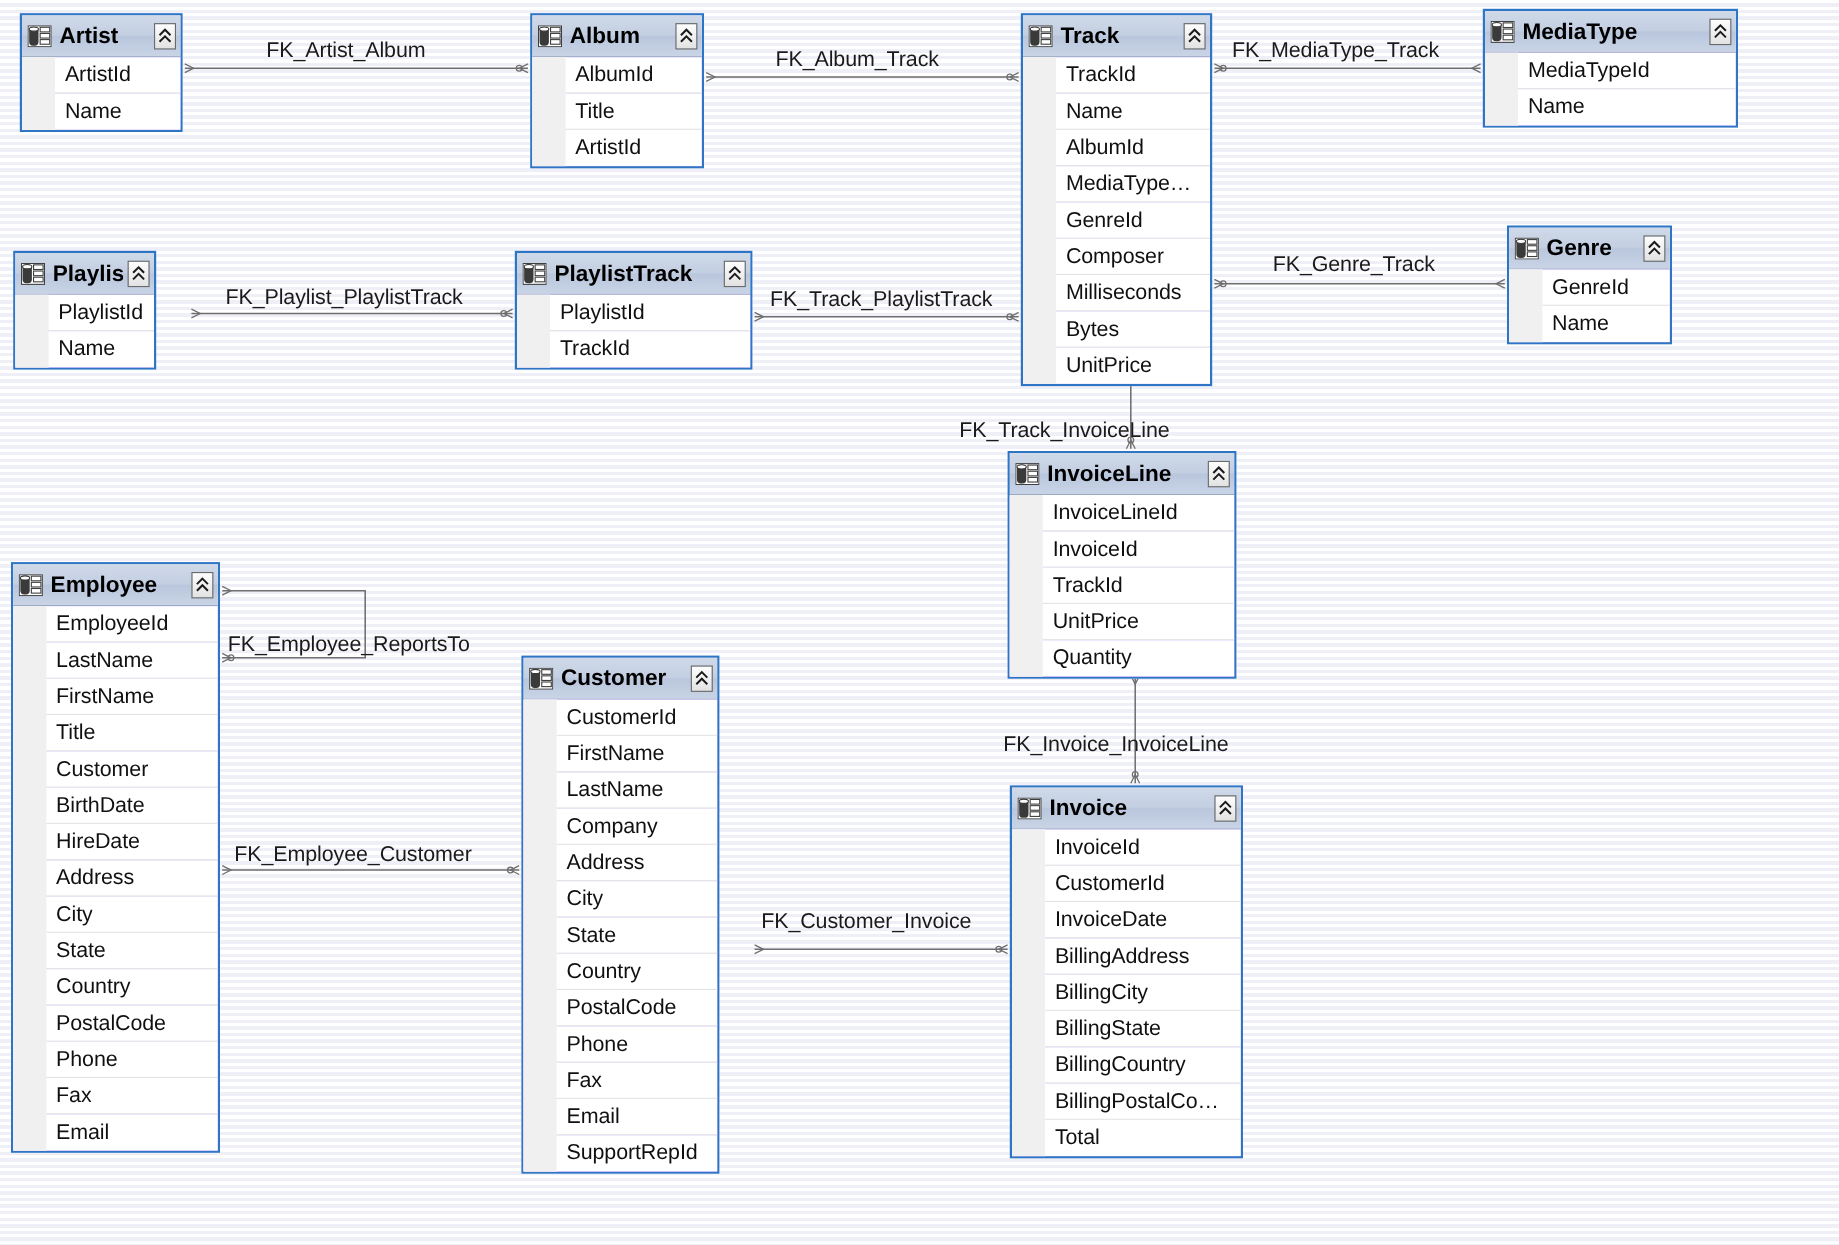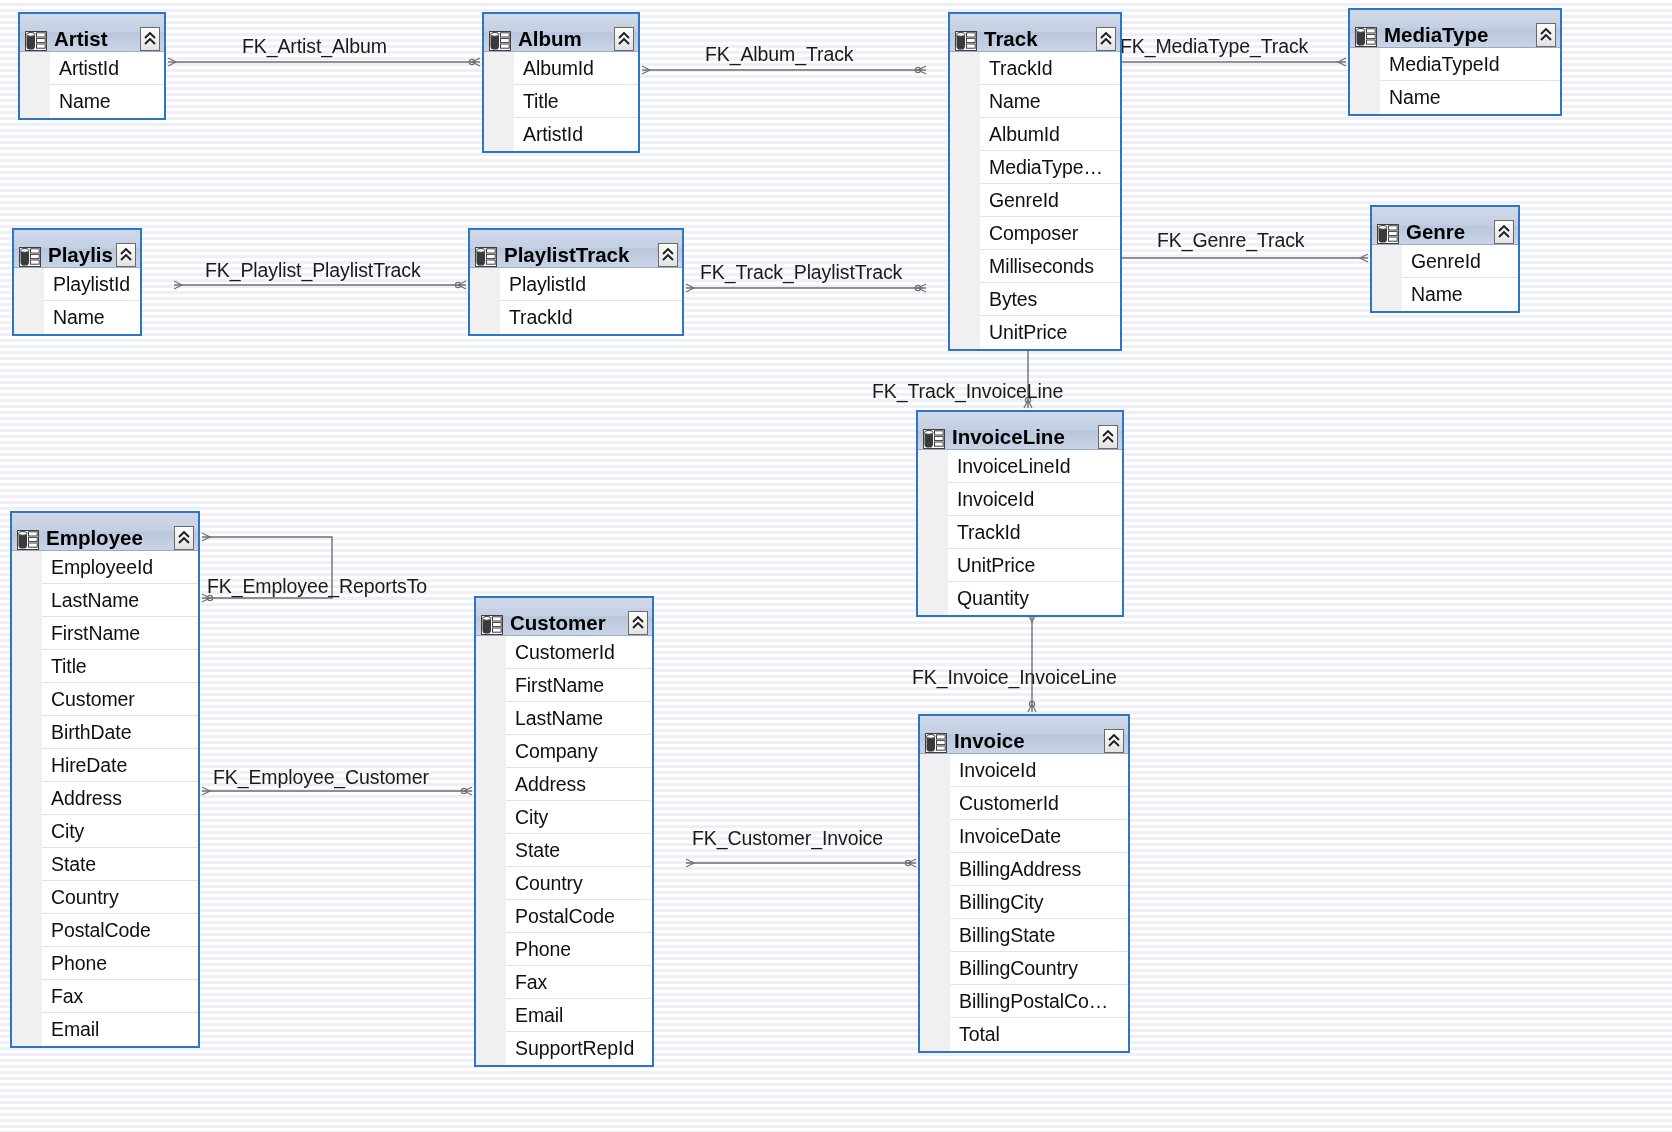--- a/index.html
+++ b/index.html
@@ -33,21 +33,21 @@
 
   
   .tbl {
     position: absolute;
     border: 2px solid #2e75c6;
     background: #ffffff;
     box-shadow: 0 0 0 0 rgba(0,0,0,0);
   }
   .tbl-head {
     display: flex;
-    align-items: flex-end;
+    align-items: center;
     height: 38px;
     background: linear-gradient(to bottom, #cfd9e8 0%, #c3cfe2 48%, #b9c6dc 52%, #c9d4e6 100%);
     border-bottom: 1px solid #9aaac4;
     padding-left: 5px;
     padding-right: 4px;
   }
   .tbl-title {
     font-weight: bold;
     font-size: 20.5px;
     color: #000000;
@@ -255,21 +255,21 @@
           <div class="row">
             <div class="gutter"></div>
             <div class="col-name">Title</div>
           </div>
           <div class="row">
             <div class="gutter"></div>
             <div class="col-name">ArtistId</div>
           </div>
         </div>
       </div>
-      <div class="tbl" style="left: 928px; top: 12px; width: 174px; margin-left: 20px;">
+      <div class="tbl" style="left: 928px; top: 12px; width: 174px;">
         <div class="tbl-head">
           <span style="display: flex;">
             <svg width="22" height="20" viewBox="0 0 22 20">
               <rect x="0.5" y="0.5" width="21" height="19" fill="#ffffff" stroke="#3f3f3f"></rect>
               <rect x="1.5" y="1.5" width="8.5" height="17" rx="3.6" fill="#3a3a3a"></rect>
               <ellipse cx="5.75" cy="3.4" rx="4.2" ry="1.9" fill="#ffffff" stroke="#3a3a3a"></ellipse>
               <rect x="11.5" y="1.8" width="8.7" height="4.2" fill="#ffffff" stroke="#3f3f3f"></rect>
               <rect x="11.5" y="7.4" width="8.7" height="4.2" fill="#ffffff" stroke="#3f3f3f"></rect>
               <rect x="11.5" y="13" width="8.7" height="4.2" fill="#ffffff" stroke="#3f3f3f"></rect>
             </svg>
@@ -322,21 +322,21 @@
           <div class="row">
             <div class="gutter"></div>
             <div class="col-name">Bytes</div>
           </div>
           <div class="row">
             <div class="gutter"></div>
             <div class="col-name">UnitPrice</div>
           </div>
         </div>
       </div>
-      <div class="tbl" style="left: 1348px; top: 8px; width: 214px;">
+      <div class="tbl" style="left: 1348px; top: 8px; width: 232px;">
         <div class="tbl-head">
           <span style="display: flex;">
             <svg width="22" height="20" viewBox="0 0 22 20">
               <rect x="0.5" y="0.5" width="21" height="19" fill="#ffffff" stroke="#3f3f3f"></rect>
               <rect x="1.5" y="1.5" width="8.5" height="17" rx="3.6" fill="#3a3a3a"></rect>
               <ellipse cx="5.75" cy="3.4" rx="4.2" ry="1.9" fill="#ffffff" stroke="#3a3a3a"></ellipse>
               <rect x="11.5" y="1.8" width="8.7" height="4.2" fill="#ffffff" stroke="#3f3f3f"></rect>
               <rect x="11.5" y="7.4" width="8.7" height="4.2" fill="#ffffff" stroke="#3f3f3f"></rect>
               <rect x="11.5" y="13" width="8.7" height="4.2" fill="#ffffff" stroke="#3f3f3f"></rect>
             </svg>

